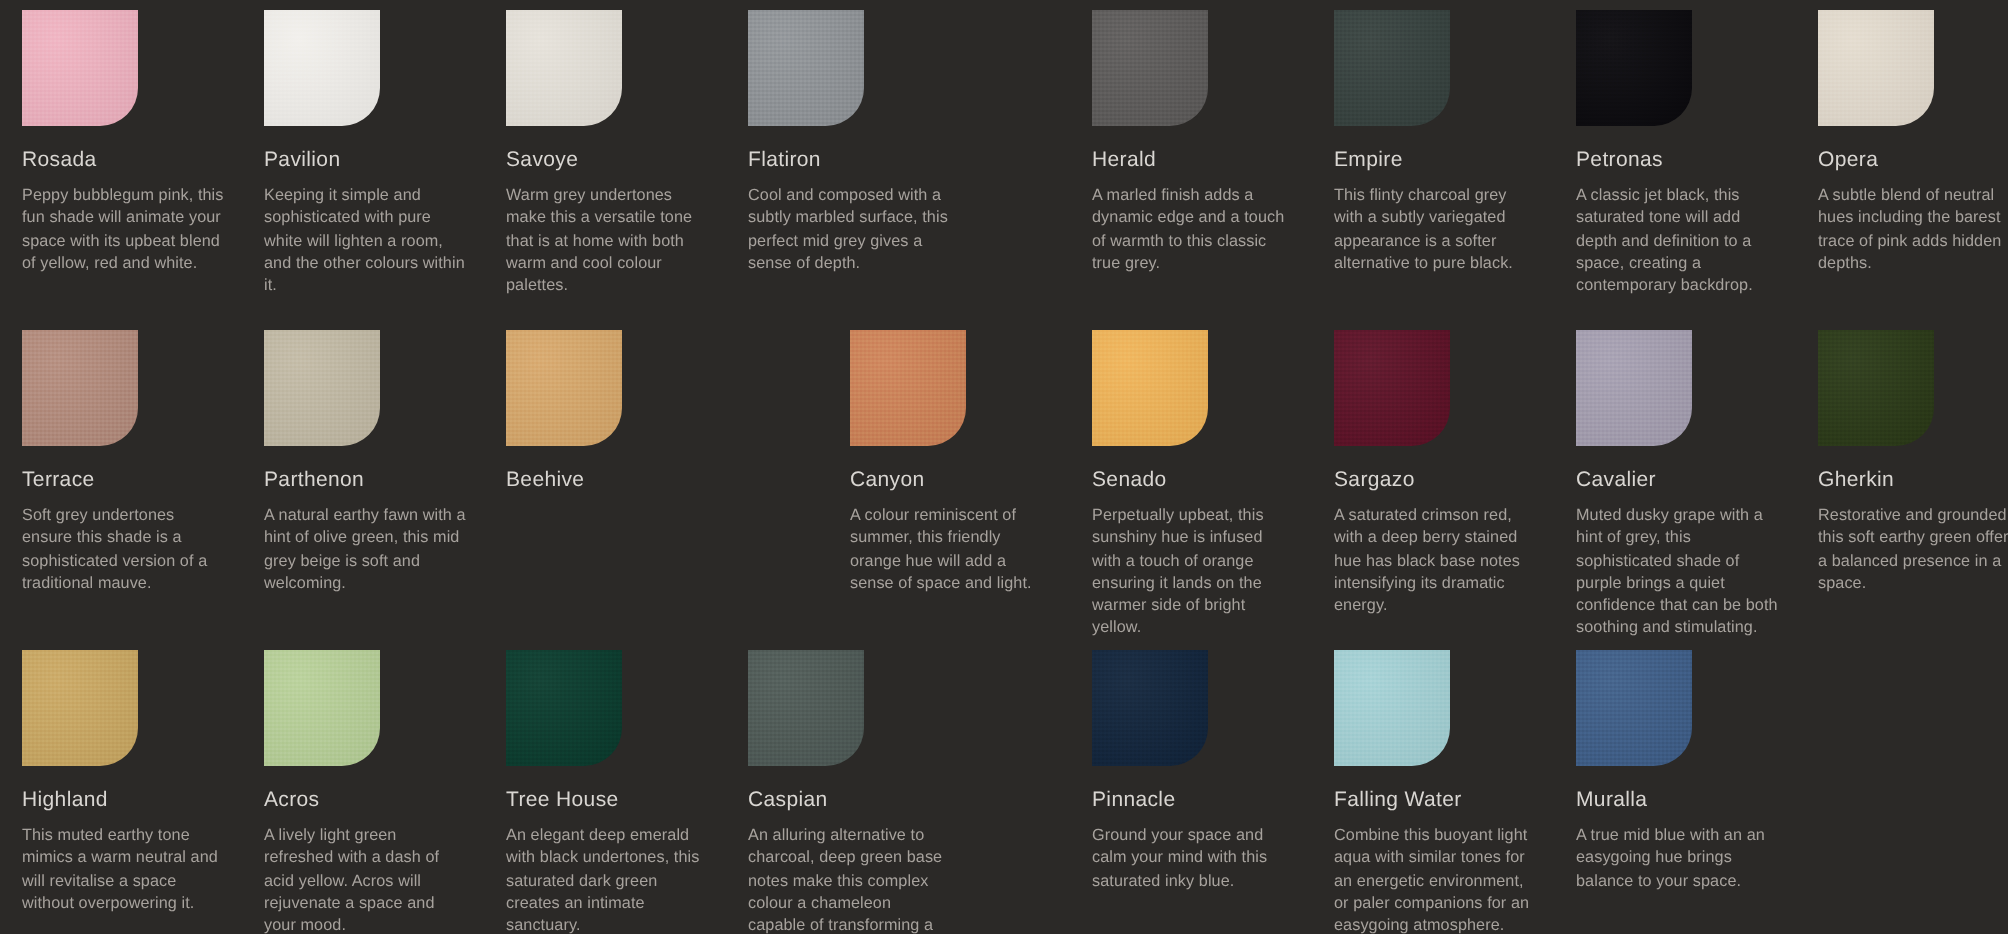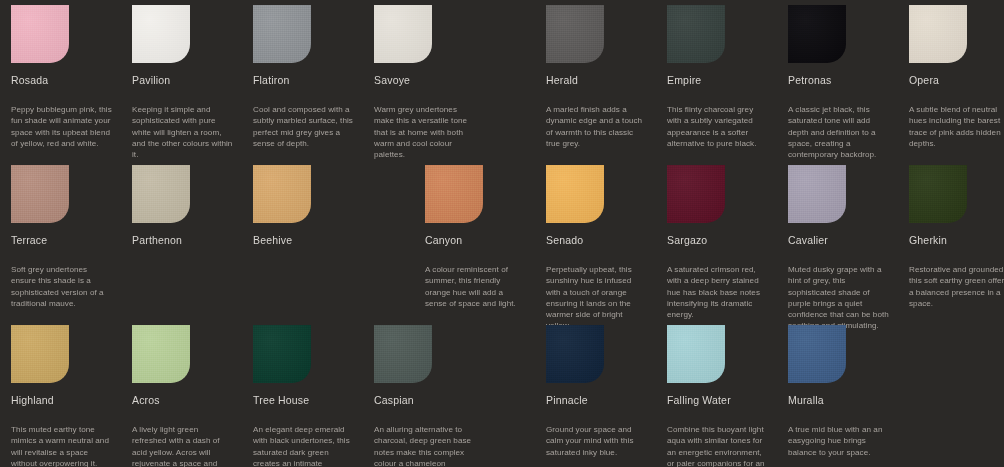--- a/index.html
+++ b/index.html
@@ -79,21 +79,21 @@
   .chip-name {
     margin-top: 11px;
     font-size: 10.5px;
     line-height: 12px;
     color: #d9d6d2;
     letter-spacing: 0.18px;
     white-space: nowrap;
   }
 
   .chip-desc {
-    margin-top: 18px;
+    margin-top: 6px;
     font-size: 8.1px;
     line-height: 11.3px;
     color: #a7a29d;
     letter-spacing: 0.05px;
     max-width: 104px;
   }
 </style>
 </head>
 <body style="background: rgb(43, 41, 39);">
 
@@ -103,28 +103,28 @@
     <div class="chip" style="background: rgb(240, 180, 194);"></div>
     <div class="chip-name">Rosada</div>
     <div class="chip-desc">Peppy bubblegum pink, this fun shade will animate your space with its upbeat blend of yellow, red and white.</div>
   </div>
       <div class="swatch-card">
     <div class="chip" style="background: rgb(242, 240, 236);"></div>
     <div class="chip-name">Pavilion</div>
     <div class="chip-desc">Keeping it simple and sophisticated with pure white will lighten a room, and the other colours within it.</div>
   </div>
       <div class="swatch-card">
+    <div class="chip" style="background: rgb(230, 226, 218);"></div>
+    <div class="chip-name">Savoye</div>
+    <div class="chip-desc">Warm grey undertones make this a versatile tone that is at home with both warm and cool colour palettes.</div>
+  </div>
+      <div class="swatch-card">
     <div class="chip" style="background: rgb(145, 149, 153);"></div>
     <div class="chip-name">Flatiron</div>
     <div class="chip-desc">Cool and composed with a subtly marbled surface, this perfect mid grey gives a sense of depth.</div>
-  </div>
-      <div class="swatch-card">
-    <div class="chip" style="background: rgb(230, 226, 218);"></div>
-    <div class="chip-name">Savoye</div>
-    <div class="chip-desc">Warm grey undertones make this a versatile tone that is at home with both warm and cool colour palettes.</div>
   </div>
       <div class="swatch-card gap-before">
     <div class="chip" style="background: rgb(94, 92, 91);"></div>
     <div class="chip-name">Herald</div>
     <div class="chip-desc">A marled finish adds a dynamic edge and a touch of warmth to this classic true grey.</div>
   </div>
       <div class="swatch-card">
     <div class="chip" style="background: rgb(55, 66, 63);"></div>
     <div class="chip-name">Empire</div>
     <div class="chip-desc">This flinty charcoal grey with a subtly variegated appearance is a softer alternative to pure black.</div>
@@ -142,20 +142,21 @@
     </div>
   <div class="row row-1">
       <div class="swatch-card">
     <div class="chip" style="background: rgb(181, 141, 126);"></div>
     <div class="chip-name">Terrace</div>
     <div class="chip-desc">Soft grey undertones ensure this shade is a sophisticated version of a traditional mauve.</div>
   </div>
       <div class="swatch-card">
     <div class="chip" style="background: rgb(195, 187, 166);"></div>
     <div class="chip-name">Parthenon</div>
+    <div class="chip-desc">A natural earthy fawn with a hint of olive green, this mid grey beige is soft and welcoming.</div>
   </div>
       <div class="swatch-card">
     <div class="chip" style="background: rgb(216, 169, 109);"></div>
     <div class="chip-name">Beehive</div>
   </div>
       <div class="swatch-card gap-before">
     <div class="chip" style="background: rgb(207, 132, 89);"></div>
     <div class="chip-name">Canyon</div>
     <div class="chip-desc">A colour reminiscent of summer, this friendly orange hue will add a sense of space and light.</div>
   </div>

